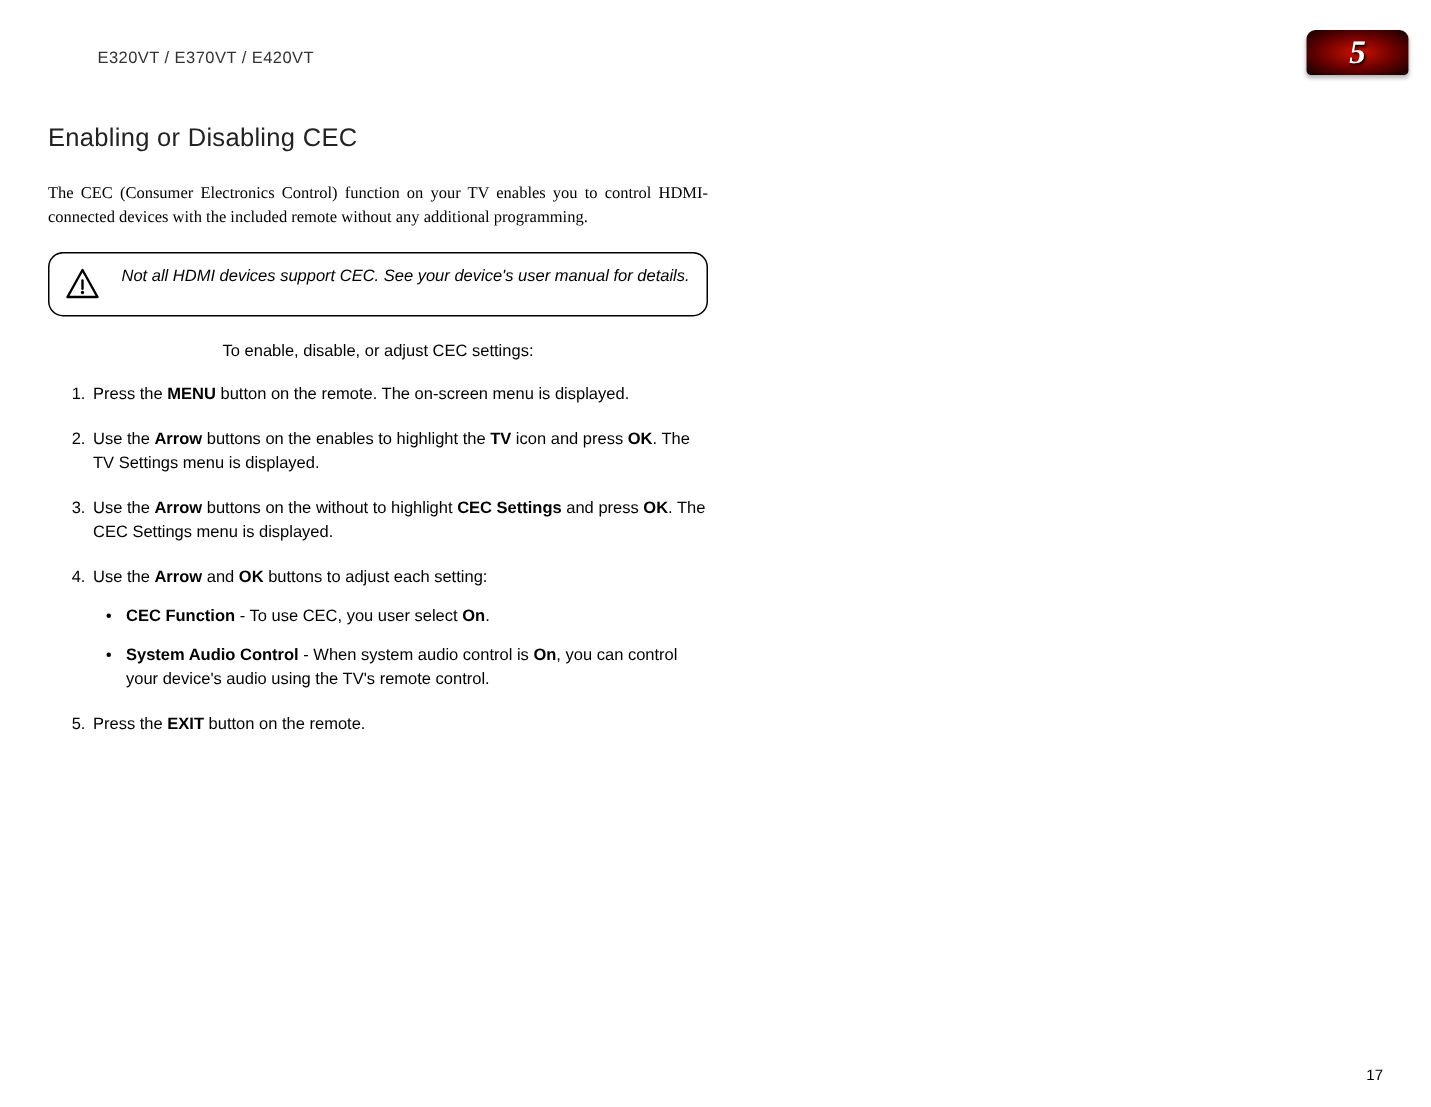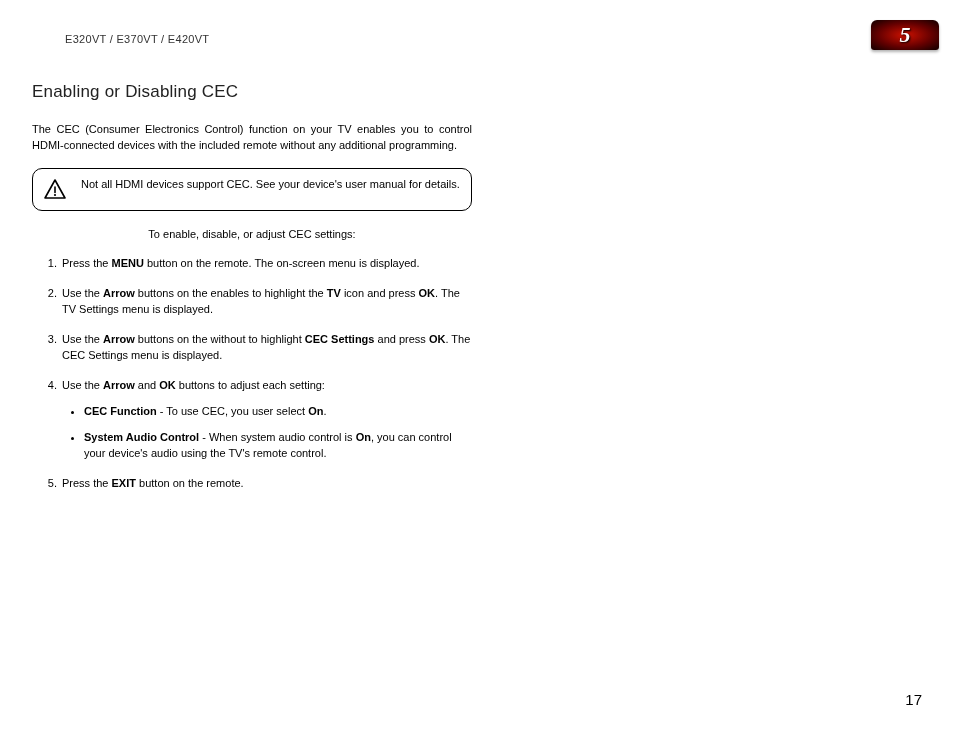--- a/index.html
+++ b/index.html
@@ -54,20 +54,21 @@
       color: #222;
       margin-bottom: 18px;
       letter-spacing: 0.2px;
     }
     .para {
       font-size: 11px;
       color: #000;
       text-align: justify;
       margin-bottom: 14px;
       line-height: 1.45;
+      font-family: Liberation Serif, serif;
     }
     .note-box {
       border: 1px solid #000;
       border-radius: 10px;
       padding: 8px 10px 8px 10px;
       margin-bottom: 16px;
       display: flex;
       align-items: flex-start;
       gap: 14px;
     }
@@ -75,20 +76,21 @@
       flex: 0 0 auto;
       width: 24px;
       height: 24px;
       margin-top: 1px;
     }
     .note-icon svg { width: 100%; height: 100%; }
     .note-text {
       font-size: 11px;
       line-height: 1.4;
       flex: 1;
+      font-style: italic;
     }
     .intro-line {
       font-size: 11px;
       margin-bottom: 14px;
       text-align: center;
     }
     ol.steps {
       list-style: decimal;
       padding-left: 28px;
       font-size: 11px;
@@ -103,23 +105,23 @@
       padding-left: 22px;
       margin-top: 10px;
     }
     ul.bullets > li {
       margin-bottom: 10px;
       line-height: 1.45;
     }
     .bold { font-weight: bold; }
     .page-number {
       position: absolute;
-      bottom: 28px;
+      bottom: 13px;
       right: 32px;
-      font-size: 15px;
+      font-size: 10px;
       color: #000;
       text-align: center;
     }
   </style>
 </head>
 <body>
 
 <div class="header-model">E320VT / E370VT / E420VT</div>
 
 <div class="chapter-tab">

